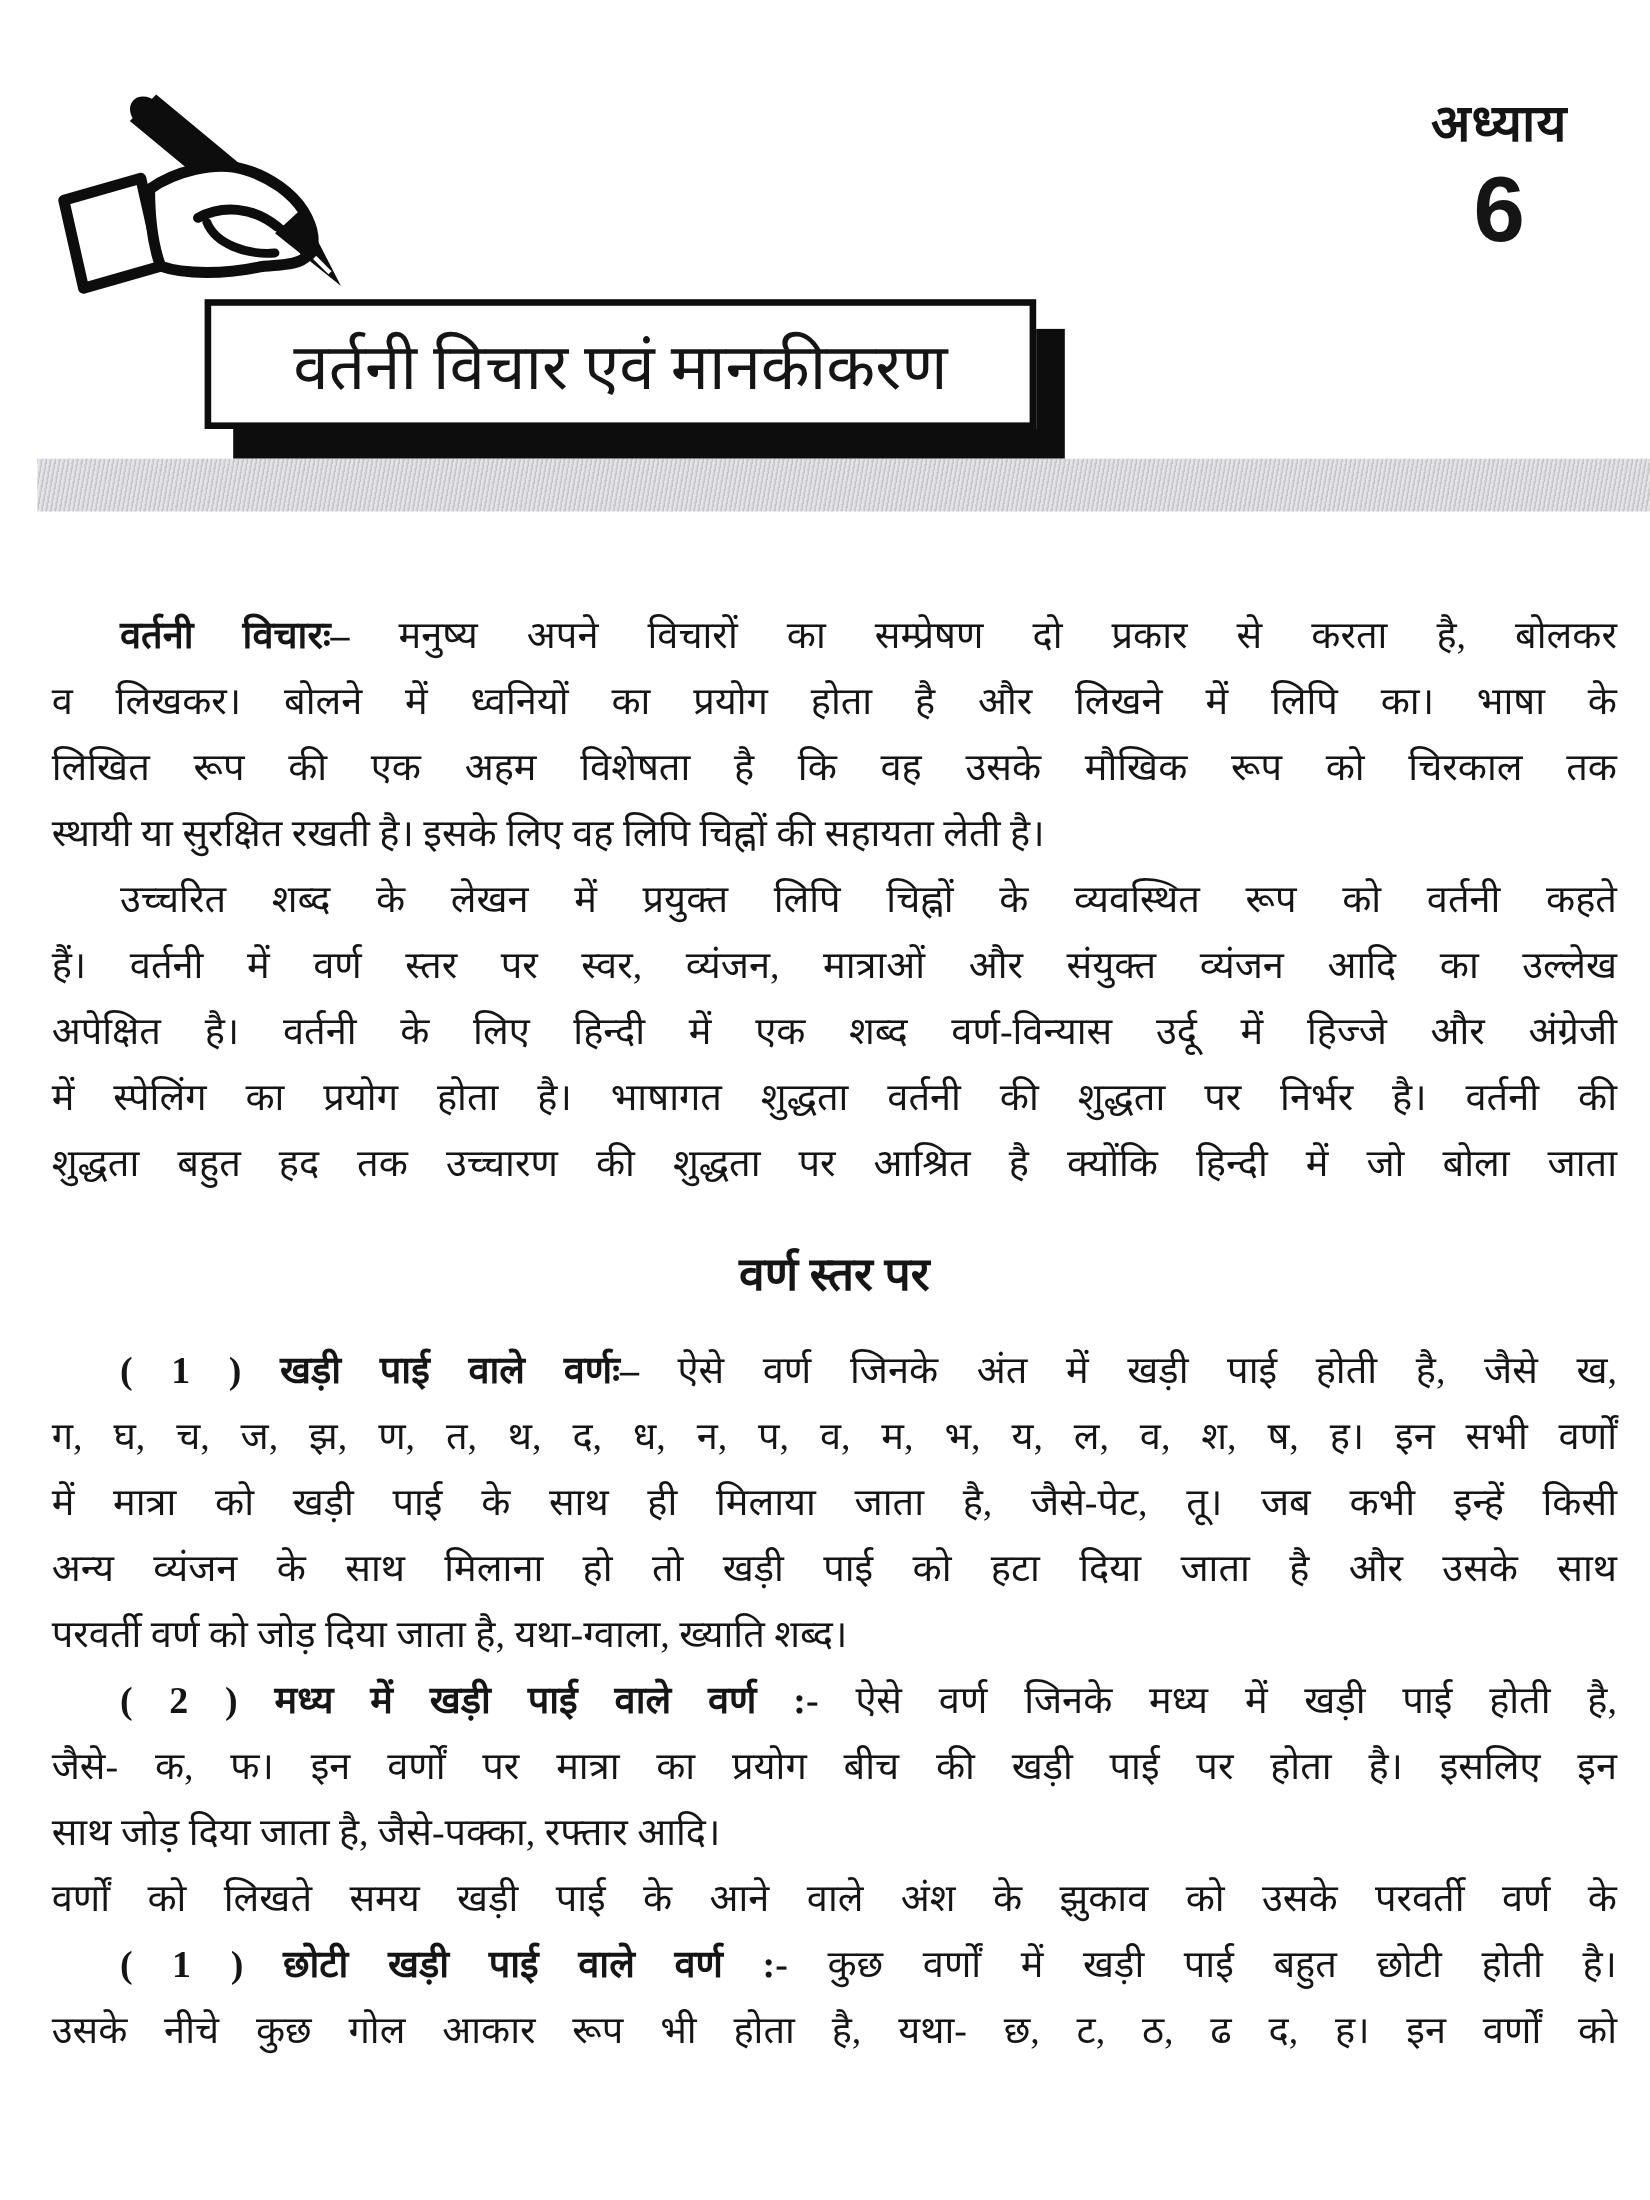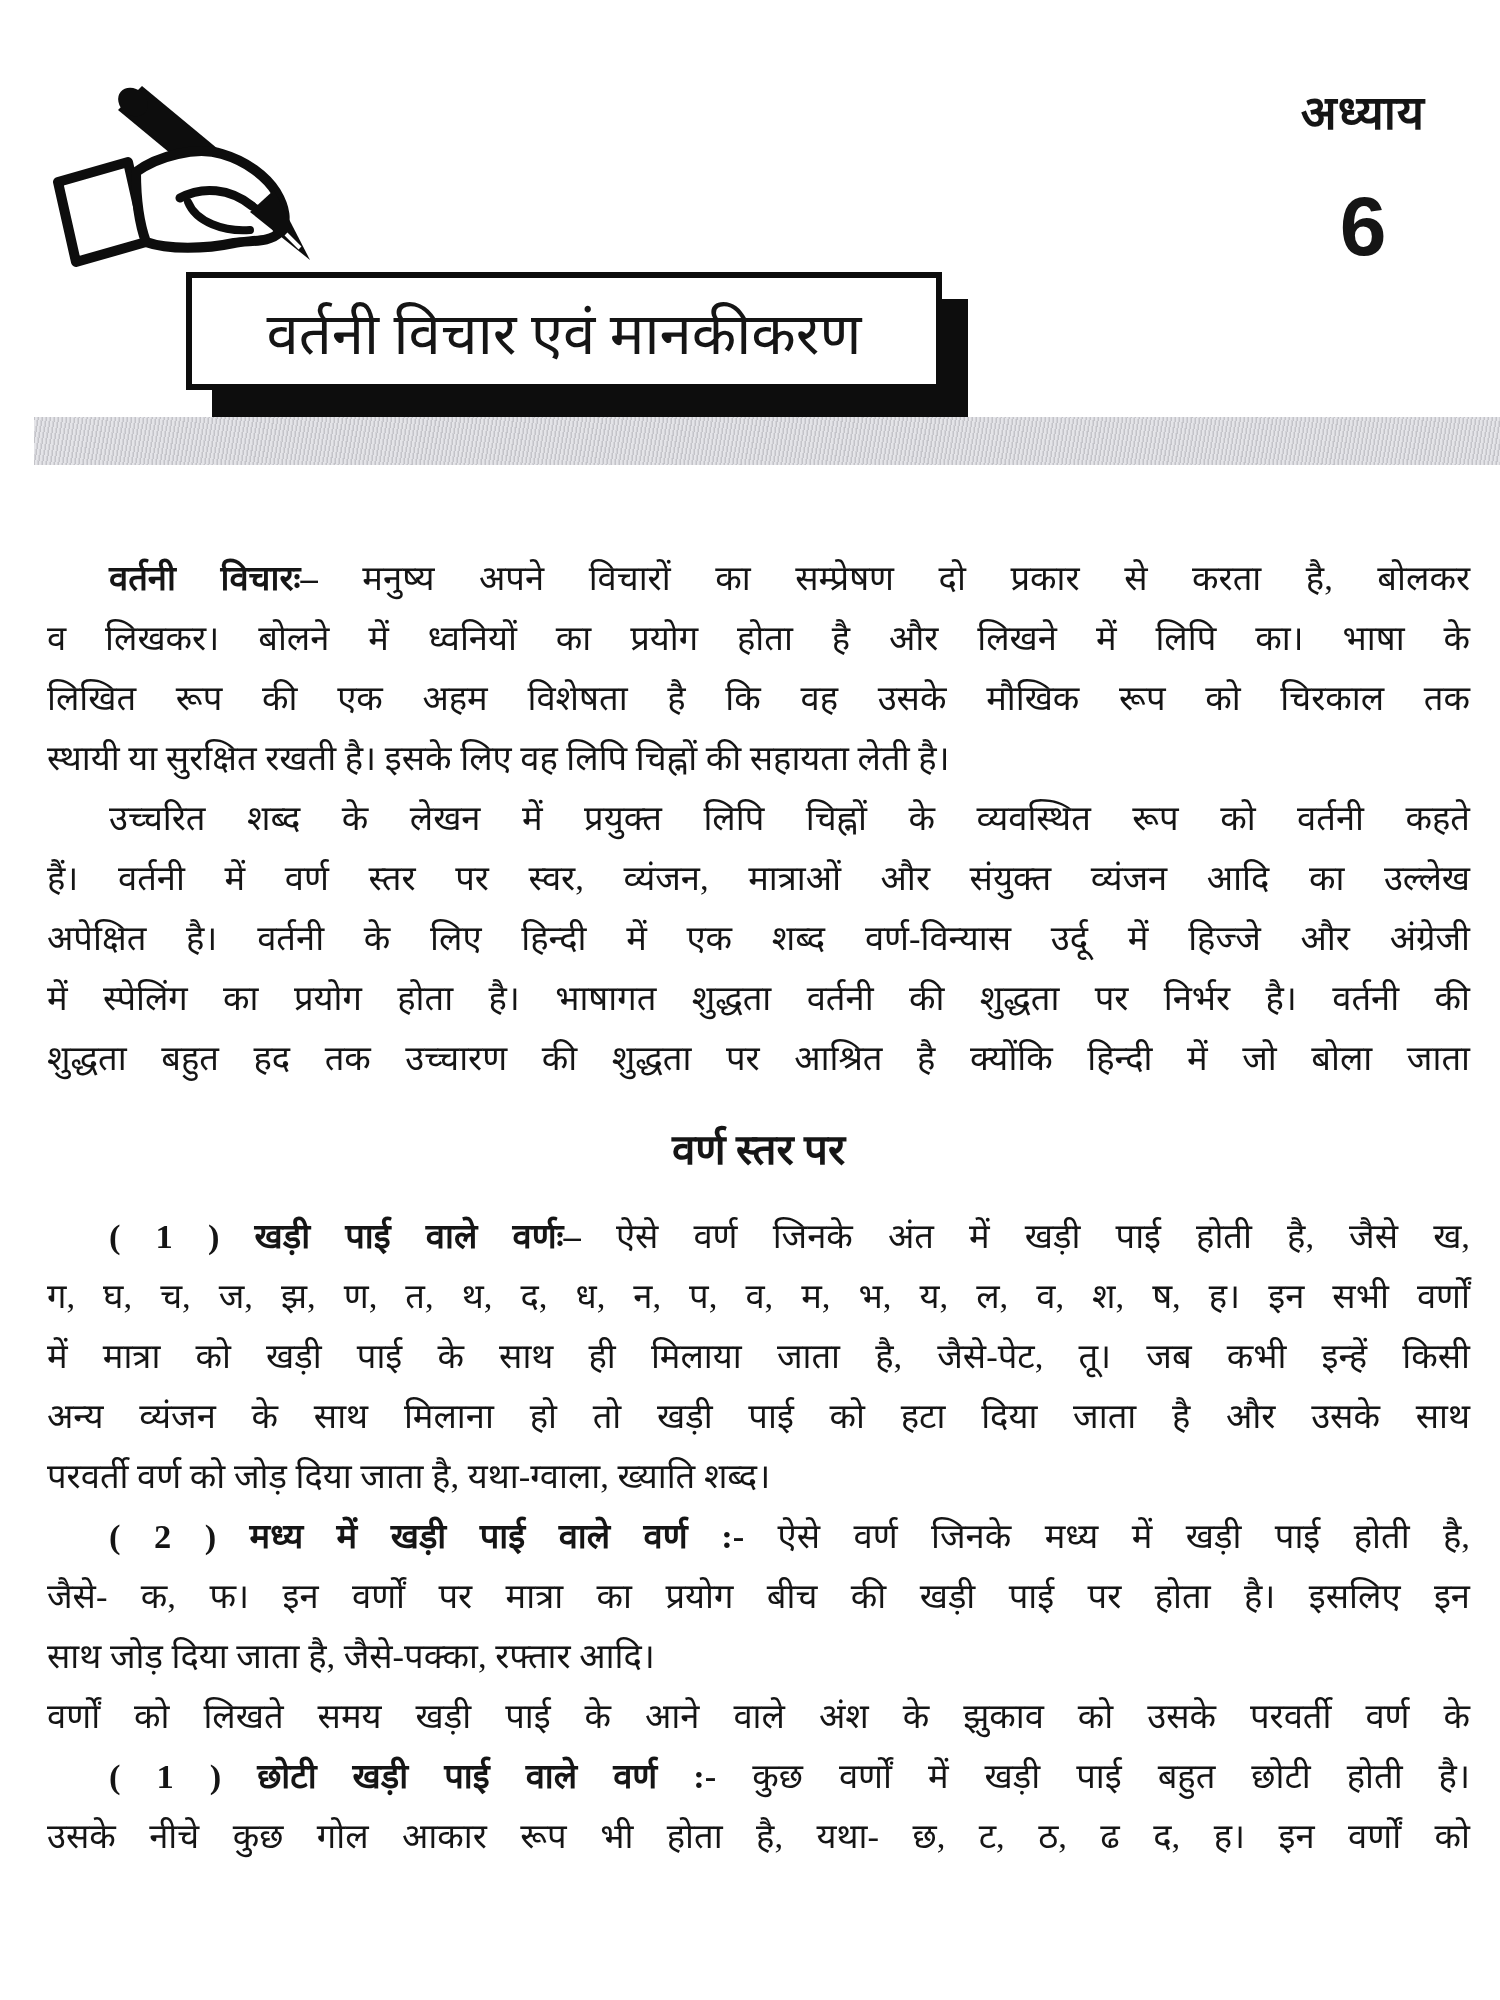--- a/index.html
+++ b/index.html
@@ -9,21 +9,21 @@
     background:#ffffff;
     overflow:hidden;
     font-family:"Liberation Serif","DejaVu Serif",serif;
     color:#151515;
   }
   
   .header{position:relative;height:470px;}
   .hand-illo{position:absolute;left:38px;top:80px;width:300px;height:195px;}
   .chapter-block{
     position:absolute;right:42px;top:88px;width:190px;
-    display:flex;flex-direction:column;align-items:center;gap:36px;
+    display:flex;flex-direction:column;align-items:center;
   }
   .chapter-label{font-weight:700;font-size:47px;line-height:1.1;letter-spacing:1px;}
   .chapter-number{
     font-family:"Liberation Sans","DejaVu Sans",sans-serif;
     font-weight:700;font-size:84px;line-height:1.0;margin-top:8px;
   }
   .title-box{
     position:absolute;left:186px;top:272px;width:756px;height:118px;
     background:#ffffff;border:6px solid #0d0d0d;
     box-shadow:26px 27px 0 0 #0d0d0d;
@@ -48,21 +48,21 @@
     text-align:justify;text-align-last:justify;
     white-space:normal;overflow:visible;
   }
   .line.end{text-align-last:left;}
   .line.indent{text-indent:62px;}
   .lead{font-weight:700;}
   .para{margin:0;}
   .para.first{margin-top:78px;}
   .section-heading{
     text-align:center;font-weight:700;font-size:42px;
-    margin:34px 0 28px 0;line-height:56px;
+    margin:44px 0 28px 0;line-height:56px;
   }
 </style>
 </head>
 <body>
 
 <div class="page">
 
   <div class="header">
 
     <svg class="hand-illo" viewBox="0 0 300 195" xmlns="http://www.w3.org/2000/svg" aria-hidden="true">

